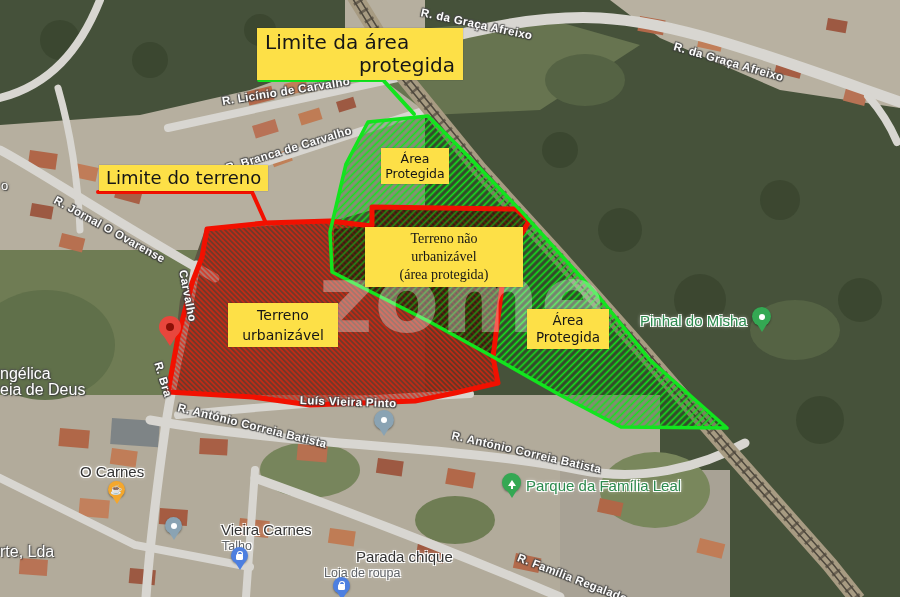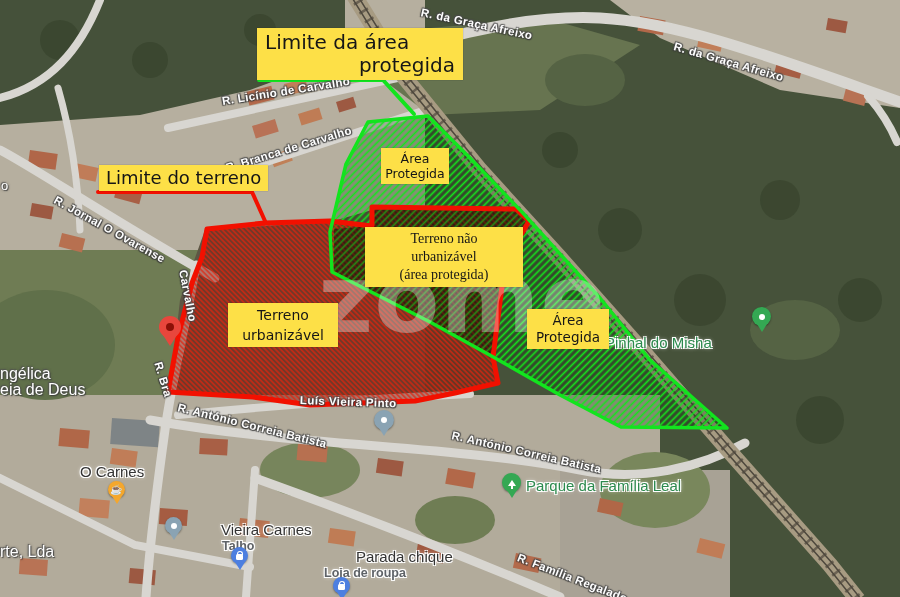--- a/index.html
+++ b/index.html
@@ -15,21 +15,21 @@
   
   .street{position:absolute;z-index:3;color:#fefefe;font-size:11.5px;font-weight:700;
     letter-spacing:.4px;white-space:nowrap;transform-origin:0 50%;
     text-shadow:-1px -1px 1px rgba(75,75,75,.85),1px -1px 1px rgba(75,75,75,.85),
                 -1px 1px 1px rgba(55,55,55,.85),1px 1px 1px rgba(55,55,55,.85);}
 
   
   .poi{position:absolute;z-index:3;font-size:15px;font-weight:500;color:#333;white-space:nowrap;
     text-shadow:-1px -1px 0 #fff,1px -1px 0 #fff,-1px 1px 0 #fff,1px 1px 0 #fff,0 0 4px #fff;}
   .poi.green{color:#2c8a4e;}
-  .poi-sub{font-size:12.5px;font-weight:700;color:#5f6368;}
+  .poi-sub{font-size:12.5px;font-weight:400;color:#5f6368;}
 
   
   .edge-label{position:absolute;z-index:3;color:#fff;font-size:16px;font-weight:400;white-space:nowrap;
     text-shadow:-1px -1px 1px rgba(80,80,80,.9),1px 1px 1px rgba(60,60,60,.9),0 0 3px rgba(70,70,70,.8);}
 
   
   .ann{position:absolute;z-index:4;background:#fde047;color:#161616;
     font-family:"DejaVu Sans",sans-serif;text-align:center;box-shadow:0 0 1px rgba(0,0,0,.35);}
   .ann div{display:block;}
 
@@ -200,21 +200,21 @@
   <div class="street" style="left:178px;top:401px;transform:rotate(14deg);">R. António Correia Batista</div>
   <div class="street" style="left:452px;top:429px;transform:rotate(13deg);">R. António Correia Batista</div>
   <div class="street" style="left:518px;top:551px;transform:rotate(21deg);">R. Família Regalado</div>
 
   <div class="poi" style="left:80px;top:463px;">O Carnes</div>
   <div class="poi" style="left:221px;top:521px;">Vieira Carnes</div>
   <div class="poi poi-sub" style="left:222px;top:539px;">Talho</div>
   <div class="poi" style="left:312px;top:548px;margin-left:44px;">Parada chique</div>
   <div class="poi poi-sub" style="left:324px;top:566px;">Loja de roupa</div>
   <div class="poi green" style="left:526px;top:477px;">Parque da Família Leal</div>
-  <div class="poi green" style="left:605px;top:312px;margin-top:22px;">Pinhal do Misha</div>
+  <div class="poi green" style="left:640px;top:312px;">Pinhal do Misha</div>
 
   <div class="edge-label" style="left:1px;top:178px;font-size:13px;">o</div>
   <div class="edge-label" style="left:0;top:365px;">ngélica</div>
   <div class="edge-label" style="left:0;top:381px;">eia de Deus</div>
   <div class="edge-label" style="left:0;top:543px;">rte, Lda</div>
 
   <div class="pin" style="--pc:#f4a72d;left:108px;top:481px;">
     <span class="glyph-cup">☕</span>
   </div>
   <div class="pin" style="--pc:#8aa3b3;left:165px;top:517px;">

